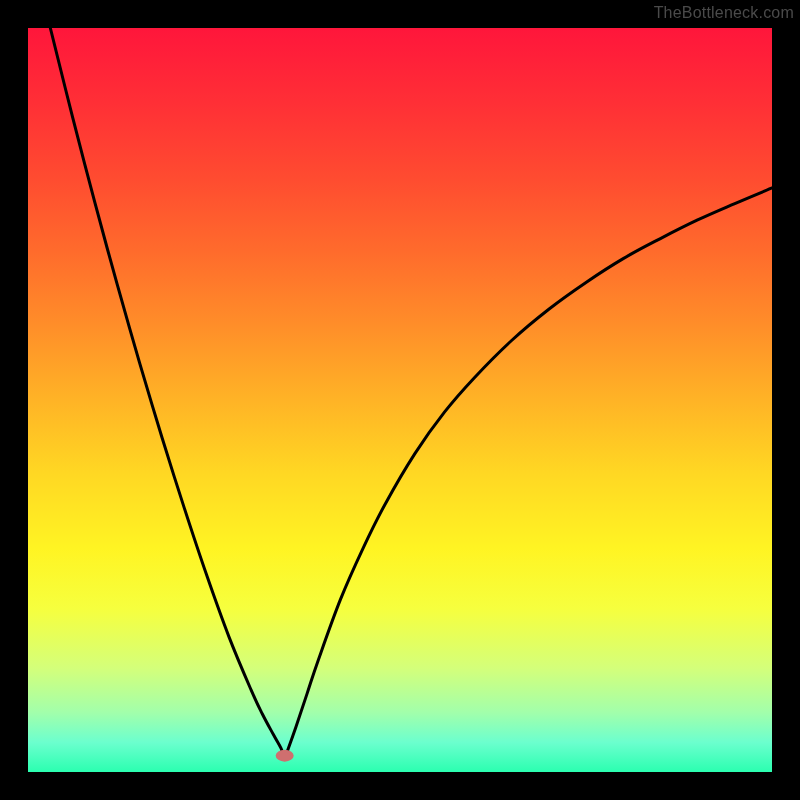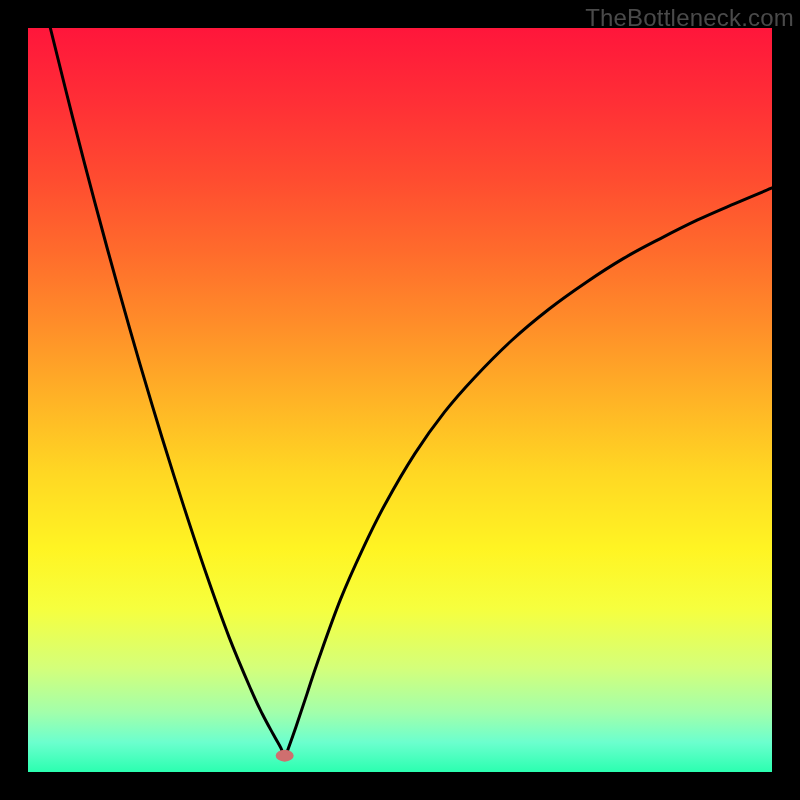--- a/index.html
+++ b/index.html
@@ -25,21 +25,21 @@
     left: 0;
     top: 0;
     width: 744px;
     height: 744px;
   }
   .watermark {
     position: absolute;
     top: 4px;
     right: 6px;
     color: #4a4a4a;
-    font-size: 24px;
+    font-size: 16px;
     font-weight: 500;
     letter-spacing: 0.2px;
   }
   svg {
     display: block;
   }
 </style>
 </head>
 <body>
 

